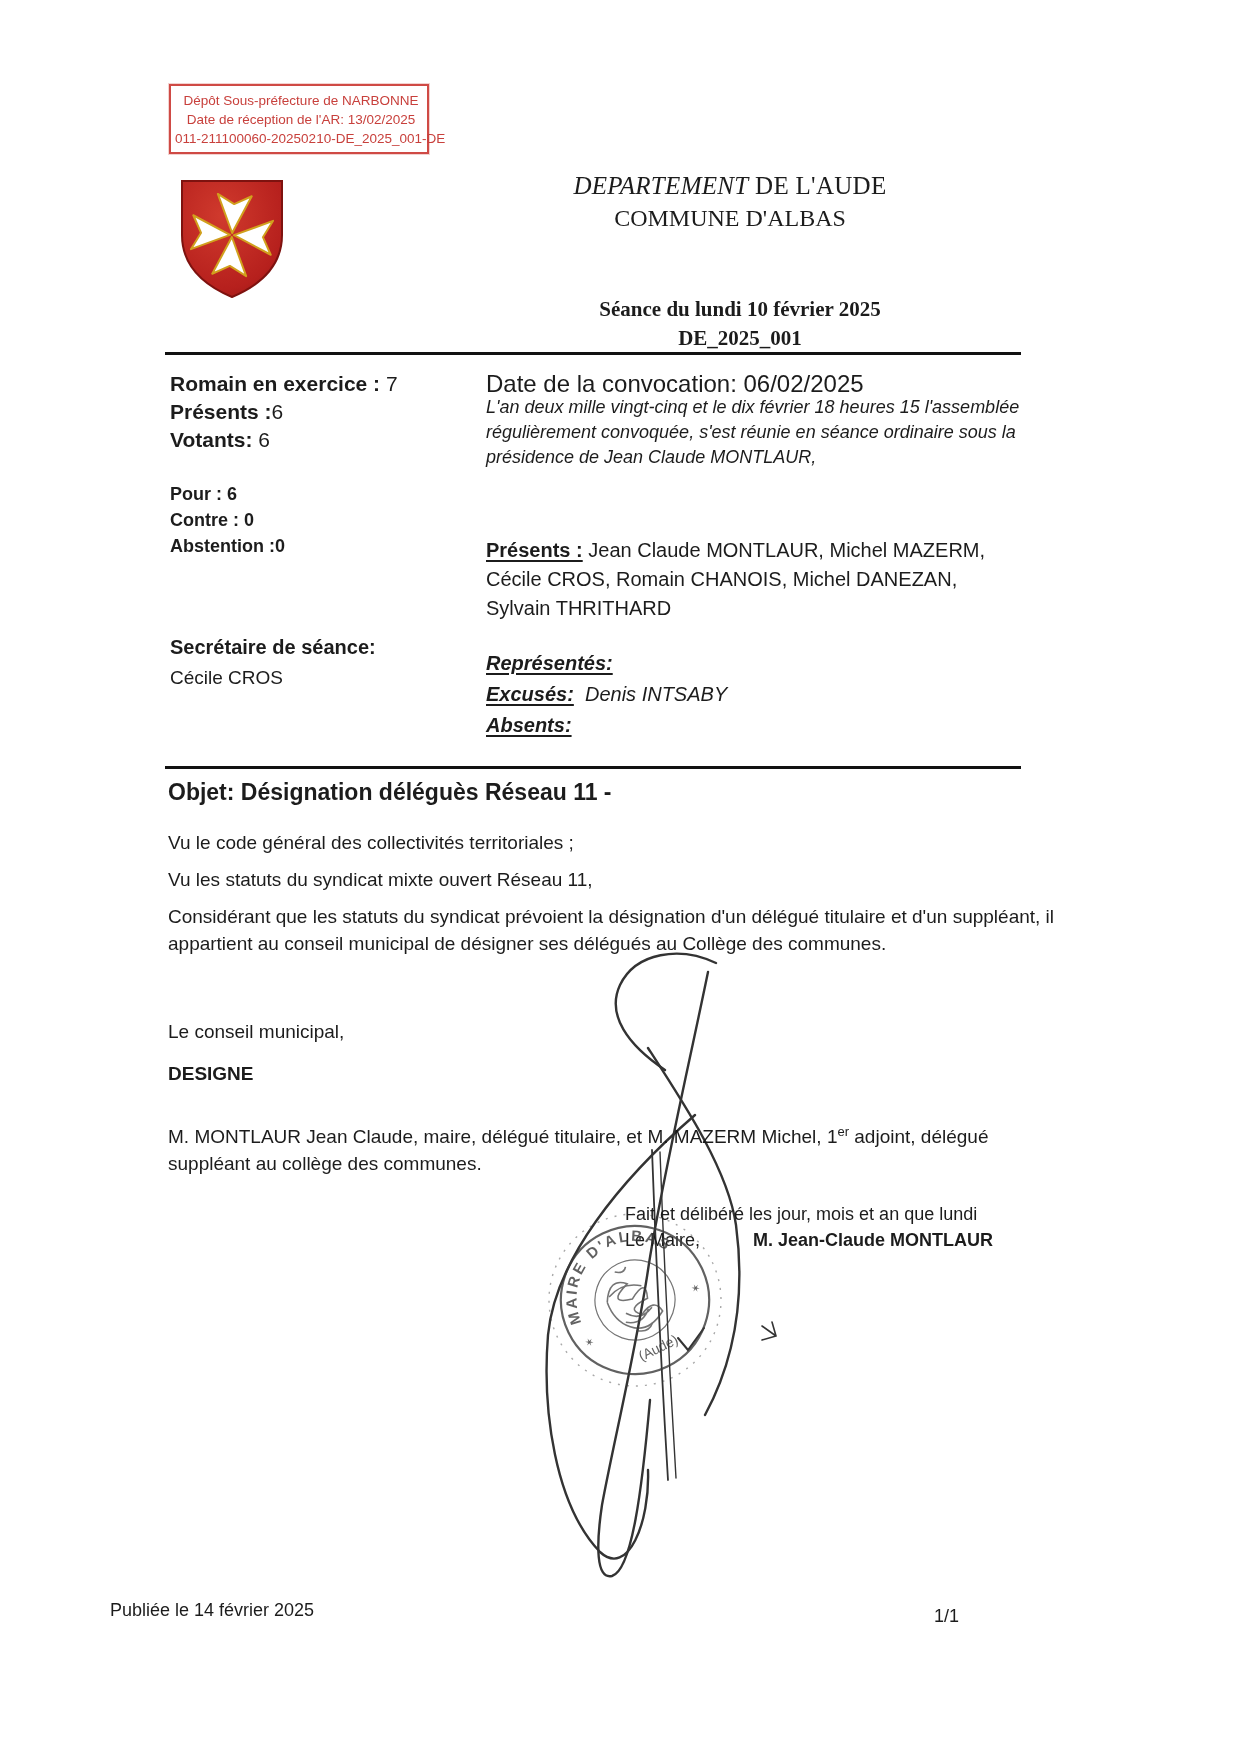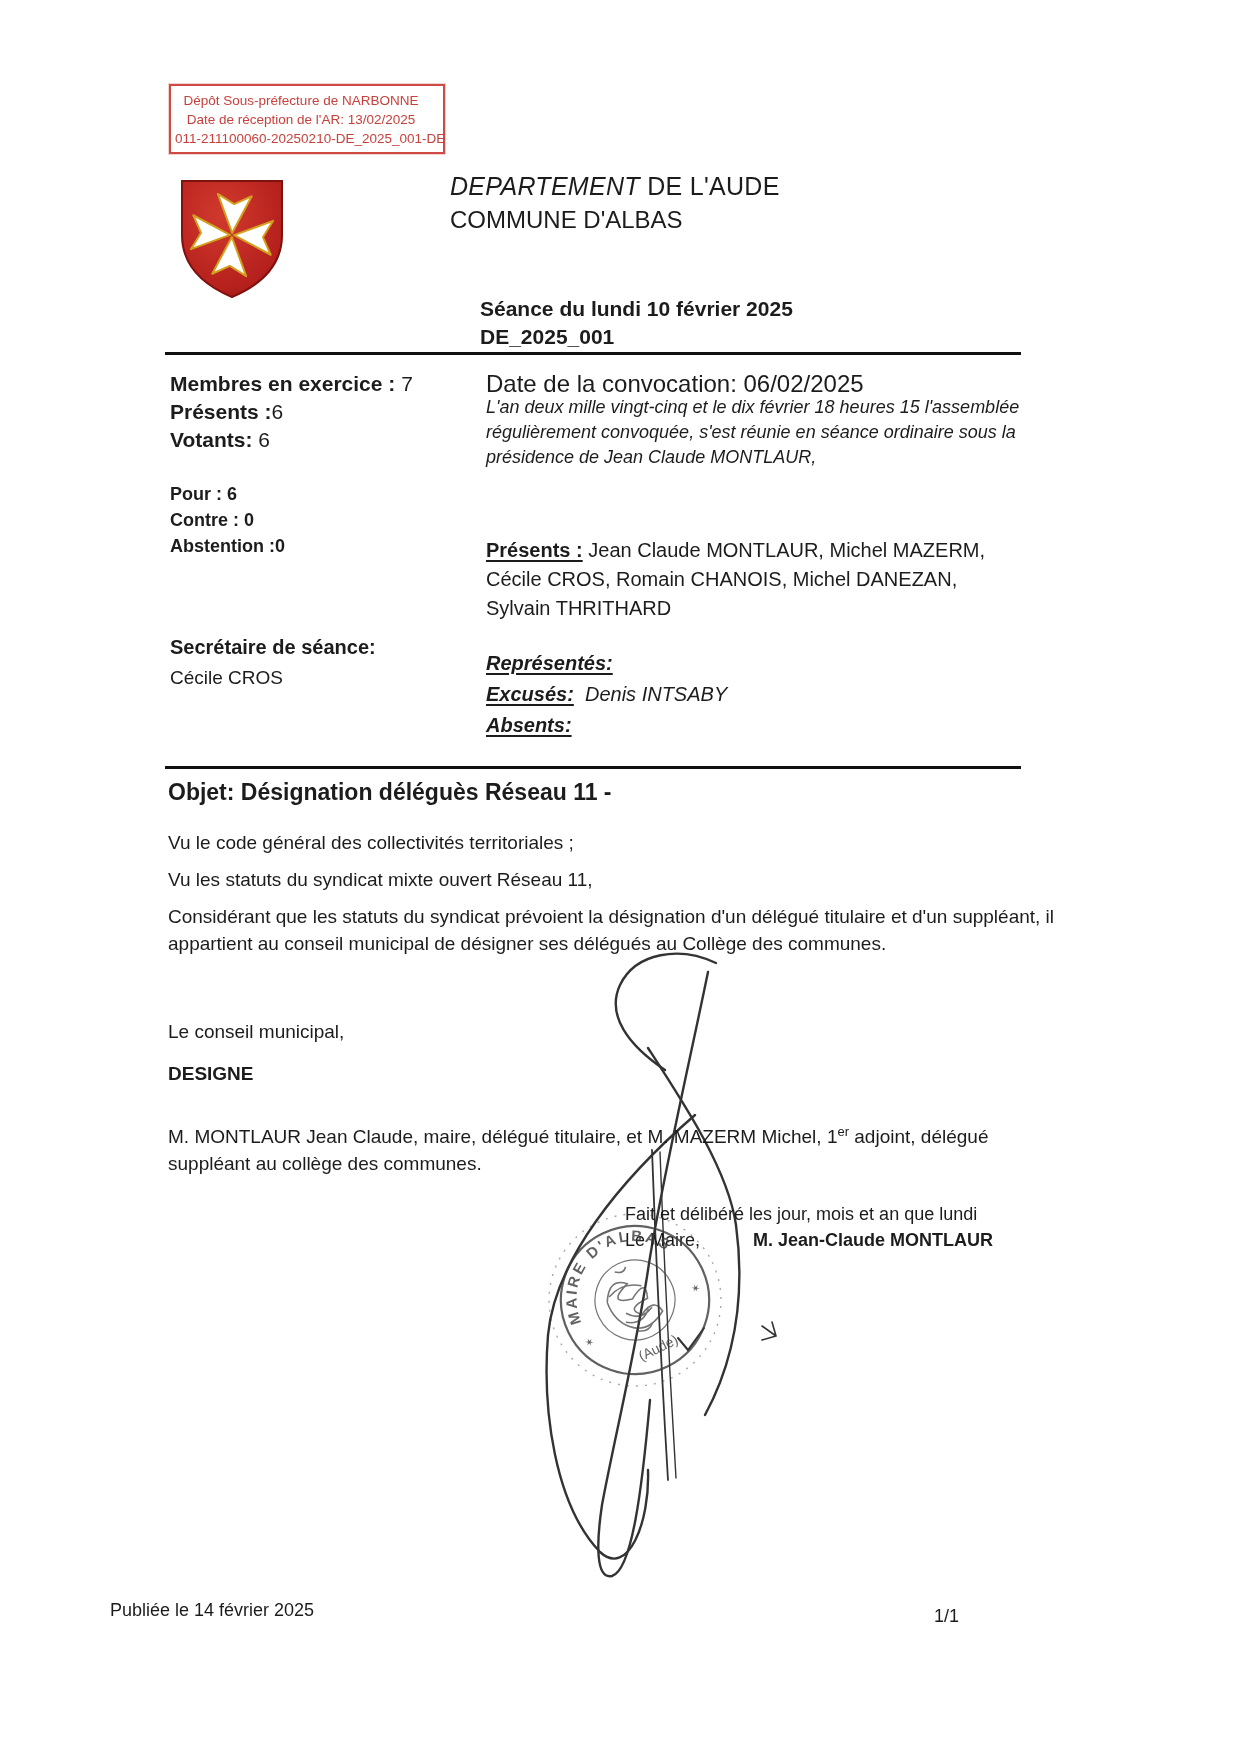--- a/index.html
+++ b/index.html
@@ -2,25 +2,25 @@
 <html><head>
 <meta charset="utf-8">
 <style>
   html,body{margin:0;padding:0;background:#e8e8e8;}
   .page{position:relative;width:1240px;height:1753px;background:#ffffff;margin:0 auto;
         font-family:"Liberation Sans", sans-serif;color:#1c1c1c;overflow:hidden;}
   .abs{position:absolute;}
   .b{font-weight:bold;}
   .i{font-style:italic;}
   .u{text-decoration:underline;text-decoration-thickness:2px;text-underline-offset:3px;}
-  .center{}
+  .center{text-align:center;font-family:Liberation Serif, serif;}
 
   
   .pref-stamp{border:2px solid #cf4a45;color:#c8403c;font-size:13.5px;line-height:19px;
-              padding:5px 16px 4px 4px;text-align:center;box-shadow:0 0 0 1px rgba(207,74,69,.25);}
+              padding:5px 0 4px 4px;text-align:center;box-shadow:0 0 0 1px rgba(207,74,69,.25);}
   .pref-stamp .l3{white-space:nowrap;}
 
   
   .dept-line{font-size:25px;letter-spacing:.3px;}
   .commune-line{font-size:24px;margin-top:5px;}
   .seance{font-size:21px;font-weight:bold;}
   .ref{font-size:21px;font-weight:bold;margin-top:4px;}
   .hr{background:#111;height:3px;}
 
   
@@ -84,21 +84,21 @@
   </div>
 
   <div class="abs center" style="left:480px;top:297px;width:520px;">
     <div class="seance">Séance du lundi 10 février 2025</div>
     <div class="ref">DE_2025_001</div>
   </div>
 
   <div class="abs hr" style="left:165px;top:352px;width:856px;"></div>
 
   <div class="abs vp1" style="left:170px;top:370px;width:310px;">
-    <div><span class="b">Membres en exercice :</span><span> 7</span></div>
+    <div><span class="b">Romain en exercice :</span><span> 7</span></div>
     <div><span class="b">Présents :</span><span>6</span></div>
     <div><span class="b">Votants:</span><span> 6</span></div>
   </div>
 
   <div class="abs vp2" style="left:170px;top:481px;width:310px;">
     <div>Pour : 6</div>
     <div>Contre : 0</div>
     <div>Abstention :0</div>
   </div>
 

